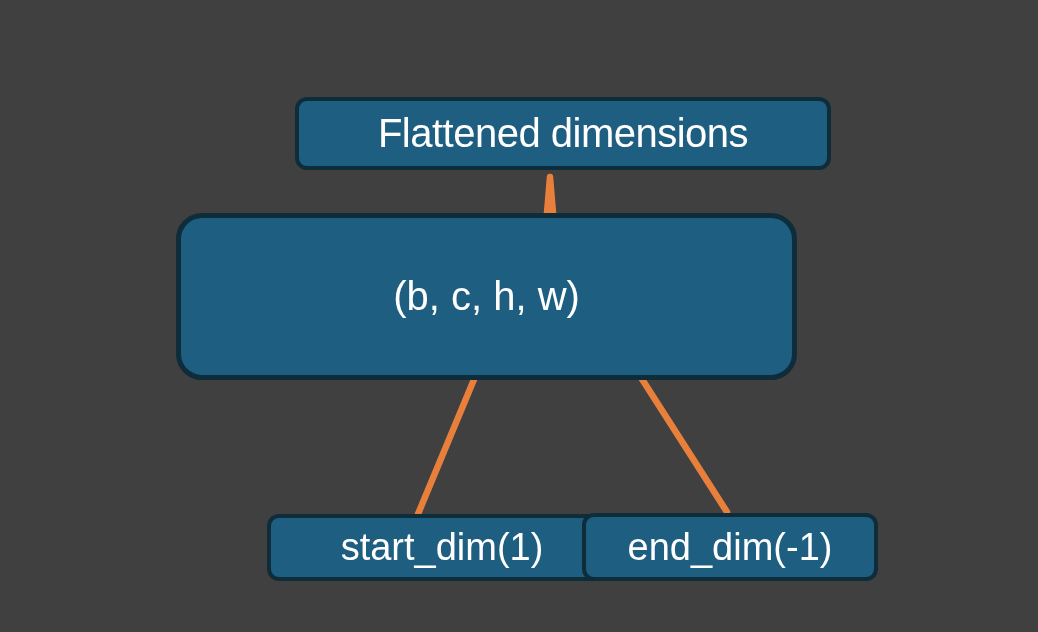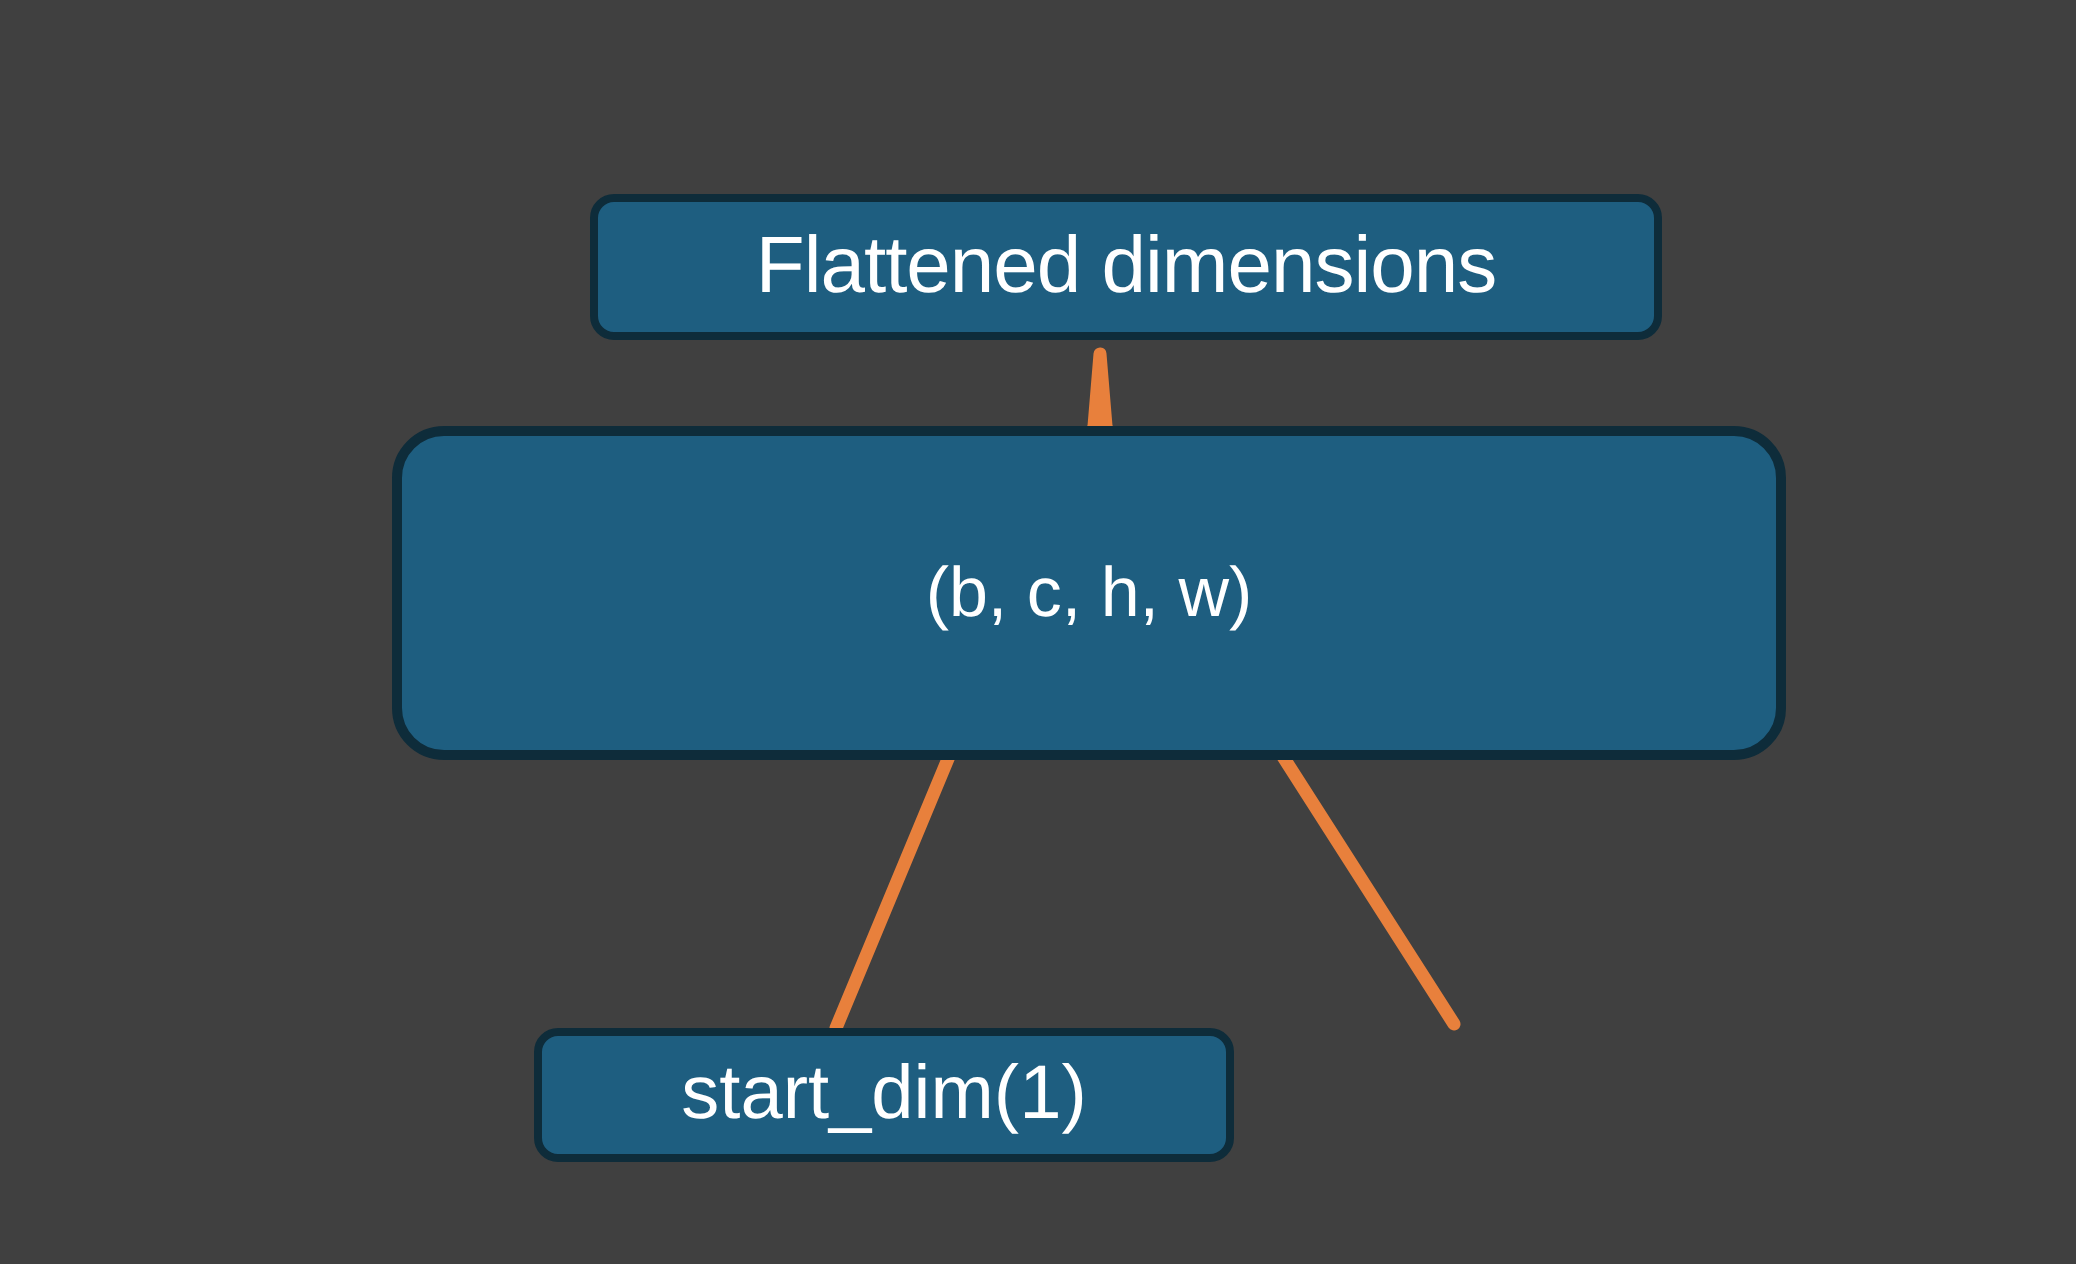--- a/index.html
+++ b/index.html
@@ -38,27 +38,27 @@
   }
   .node-top {
     left: 295px;
     top: 97px;
     width: 536px;
     height: 73px;
     font-size: 40px;
     letter-spacing: -0.5px;
   }
   .node-tensor {
-    left: 196px;
+    left: 176px;
     top: 213px;
-    width: 697px;
+    width: 621px;
     height: 167px;
     border-width: 5px;
     border-radius: 26px;
-    font-size: 35px;
+    font-size: 40px;
   }
   .node-start {
     left: 267px;
     top: 514px;
     width: 350px;
     height: 67px;
     font-size: 38px;
   }
   .node-end {
     left: 582px;
@@ -92,14 +92,17 @@
   </div>
 
   <div class="node node-tensor">
     <span>(b, c, h, w)</span>
   </div>
 
   <div class="node node-start">
     <span>start_dim(1)</span>
   </div>
 
+  <div class="node node-end">
+    <span>end_dim(-1)</span>
+  </div>
 
 </div>
 
 </body></html>

